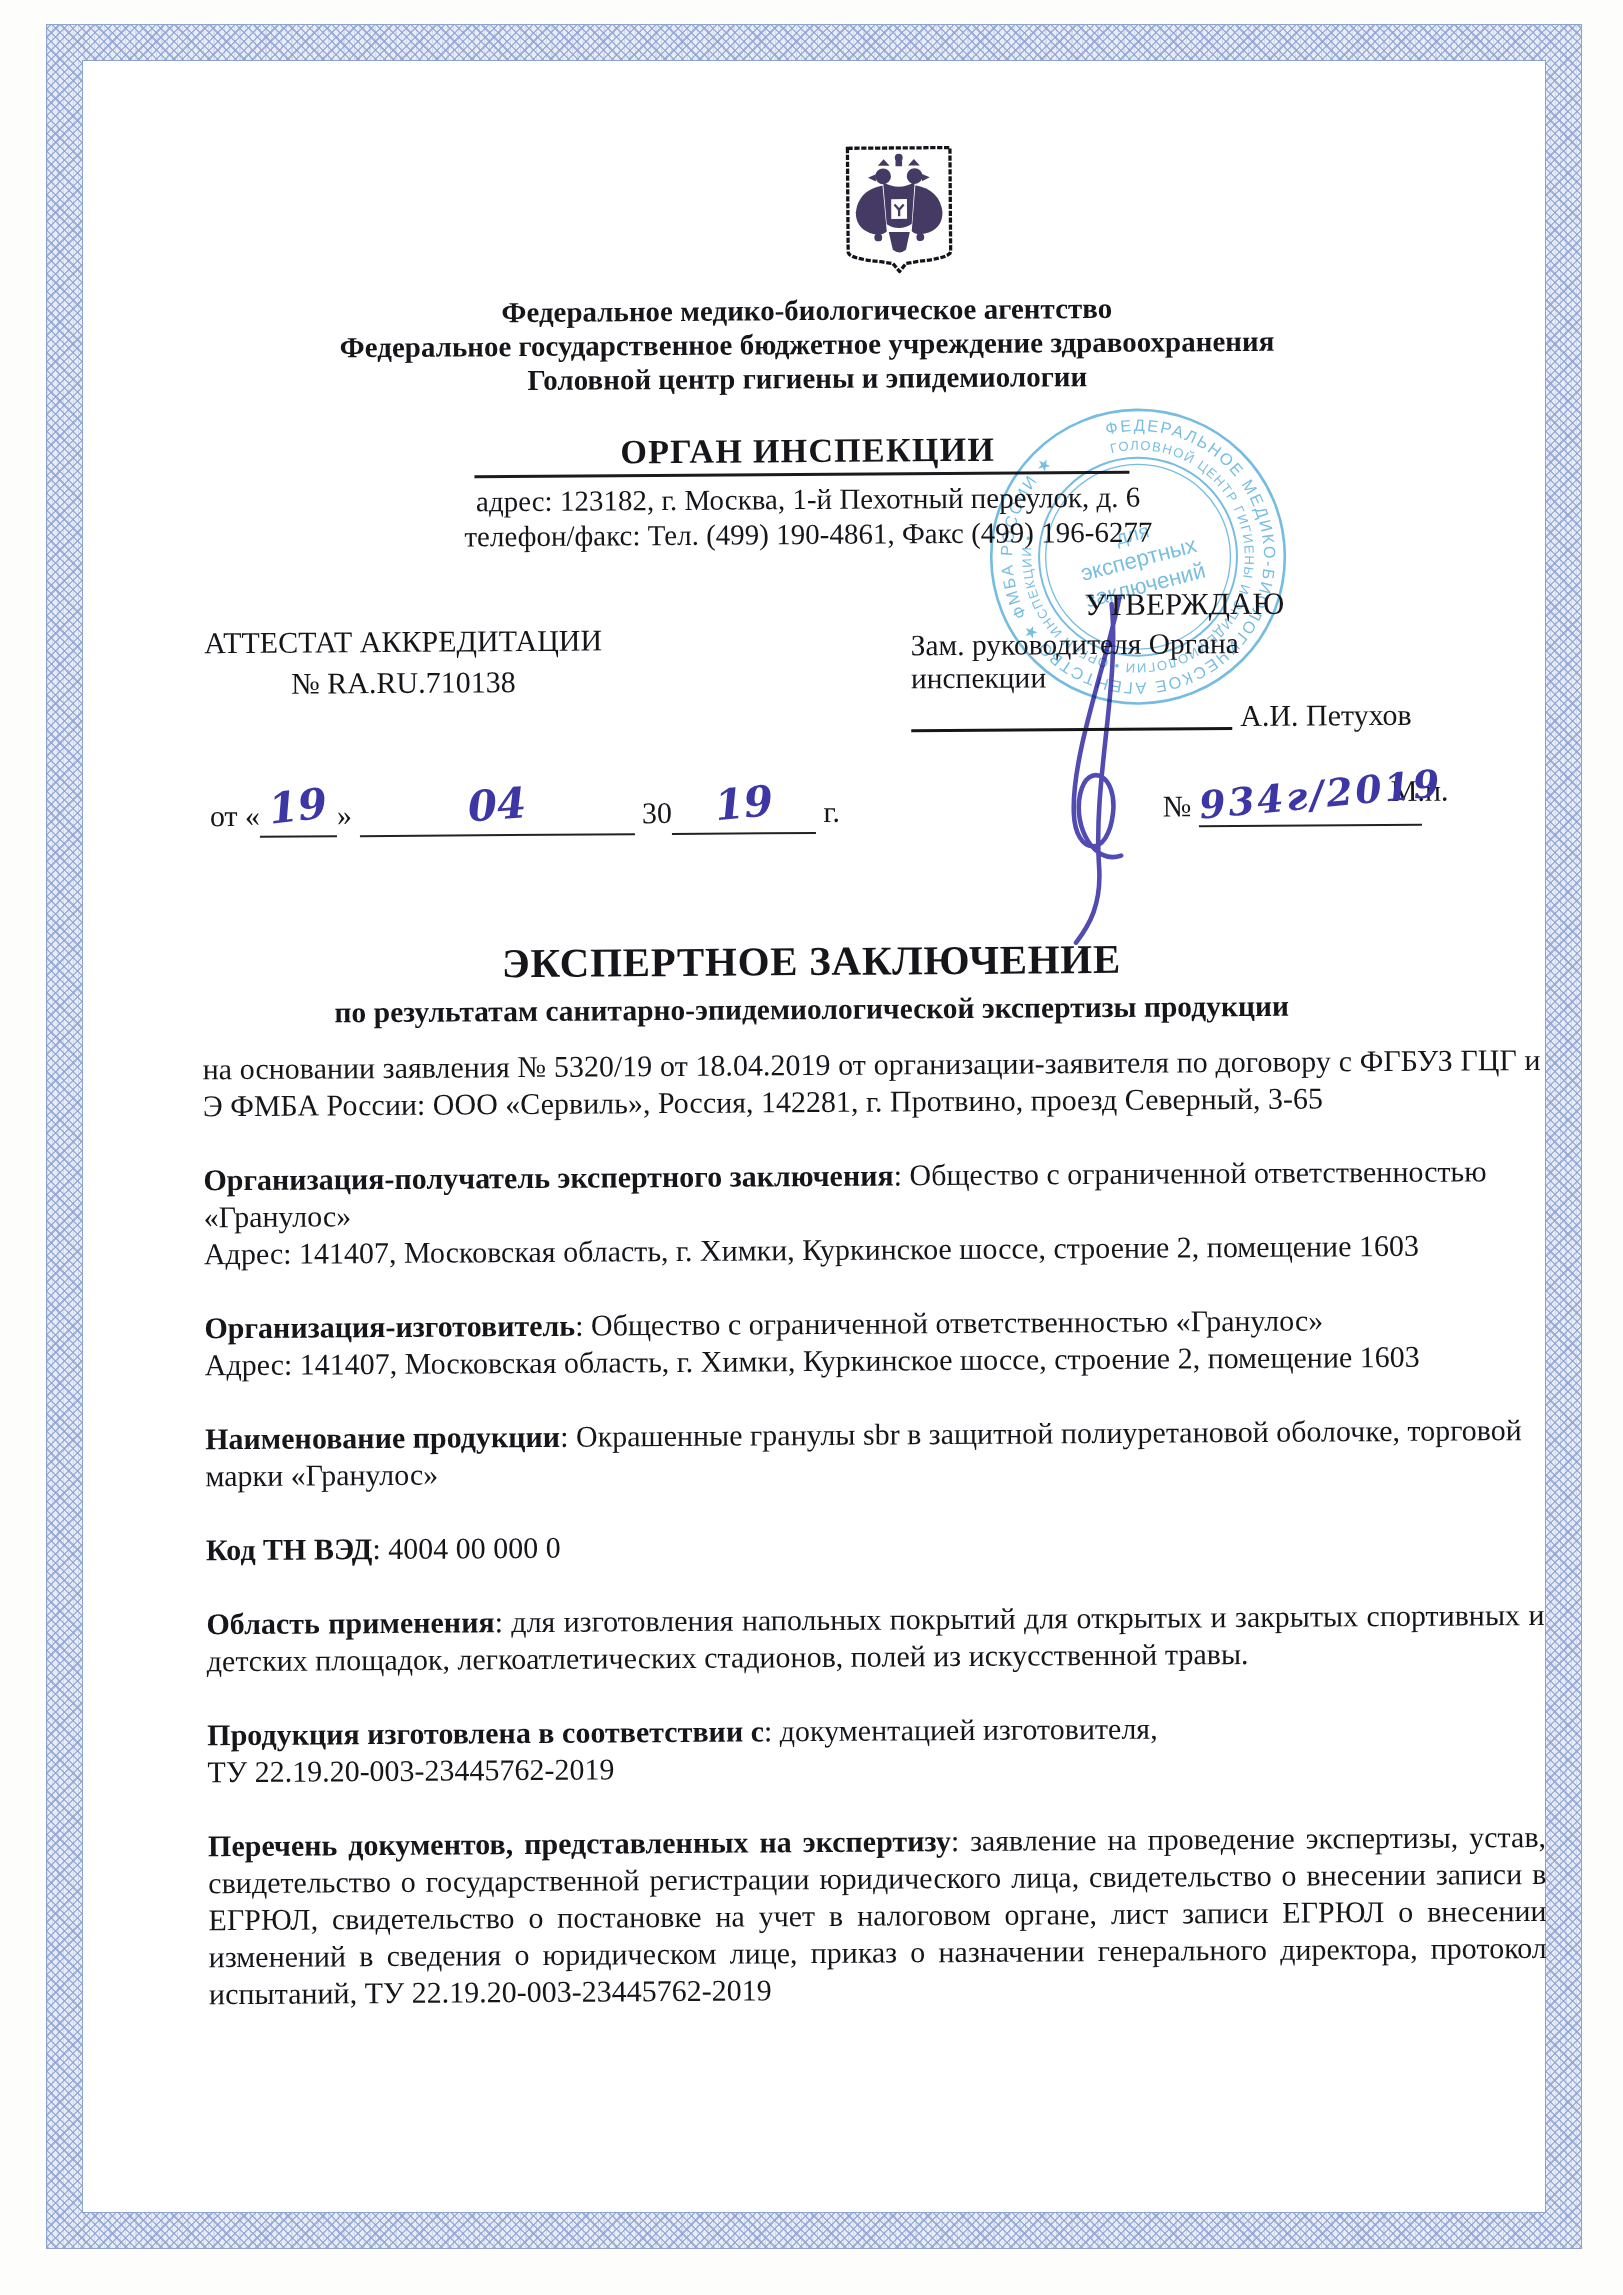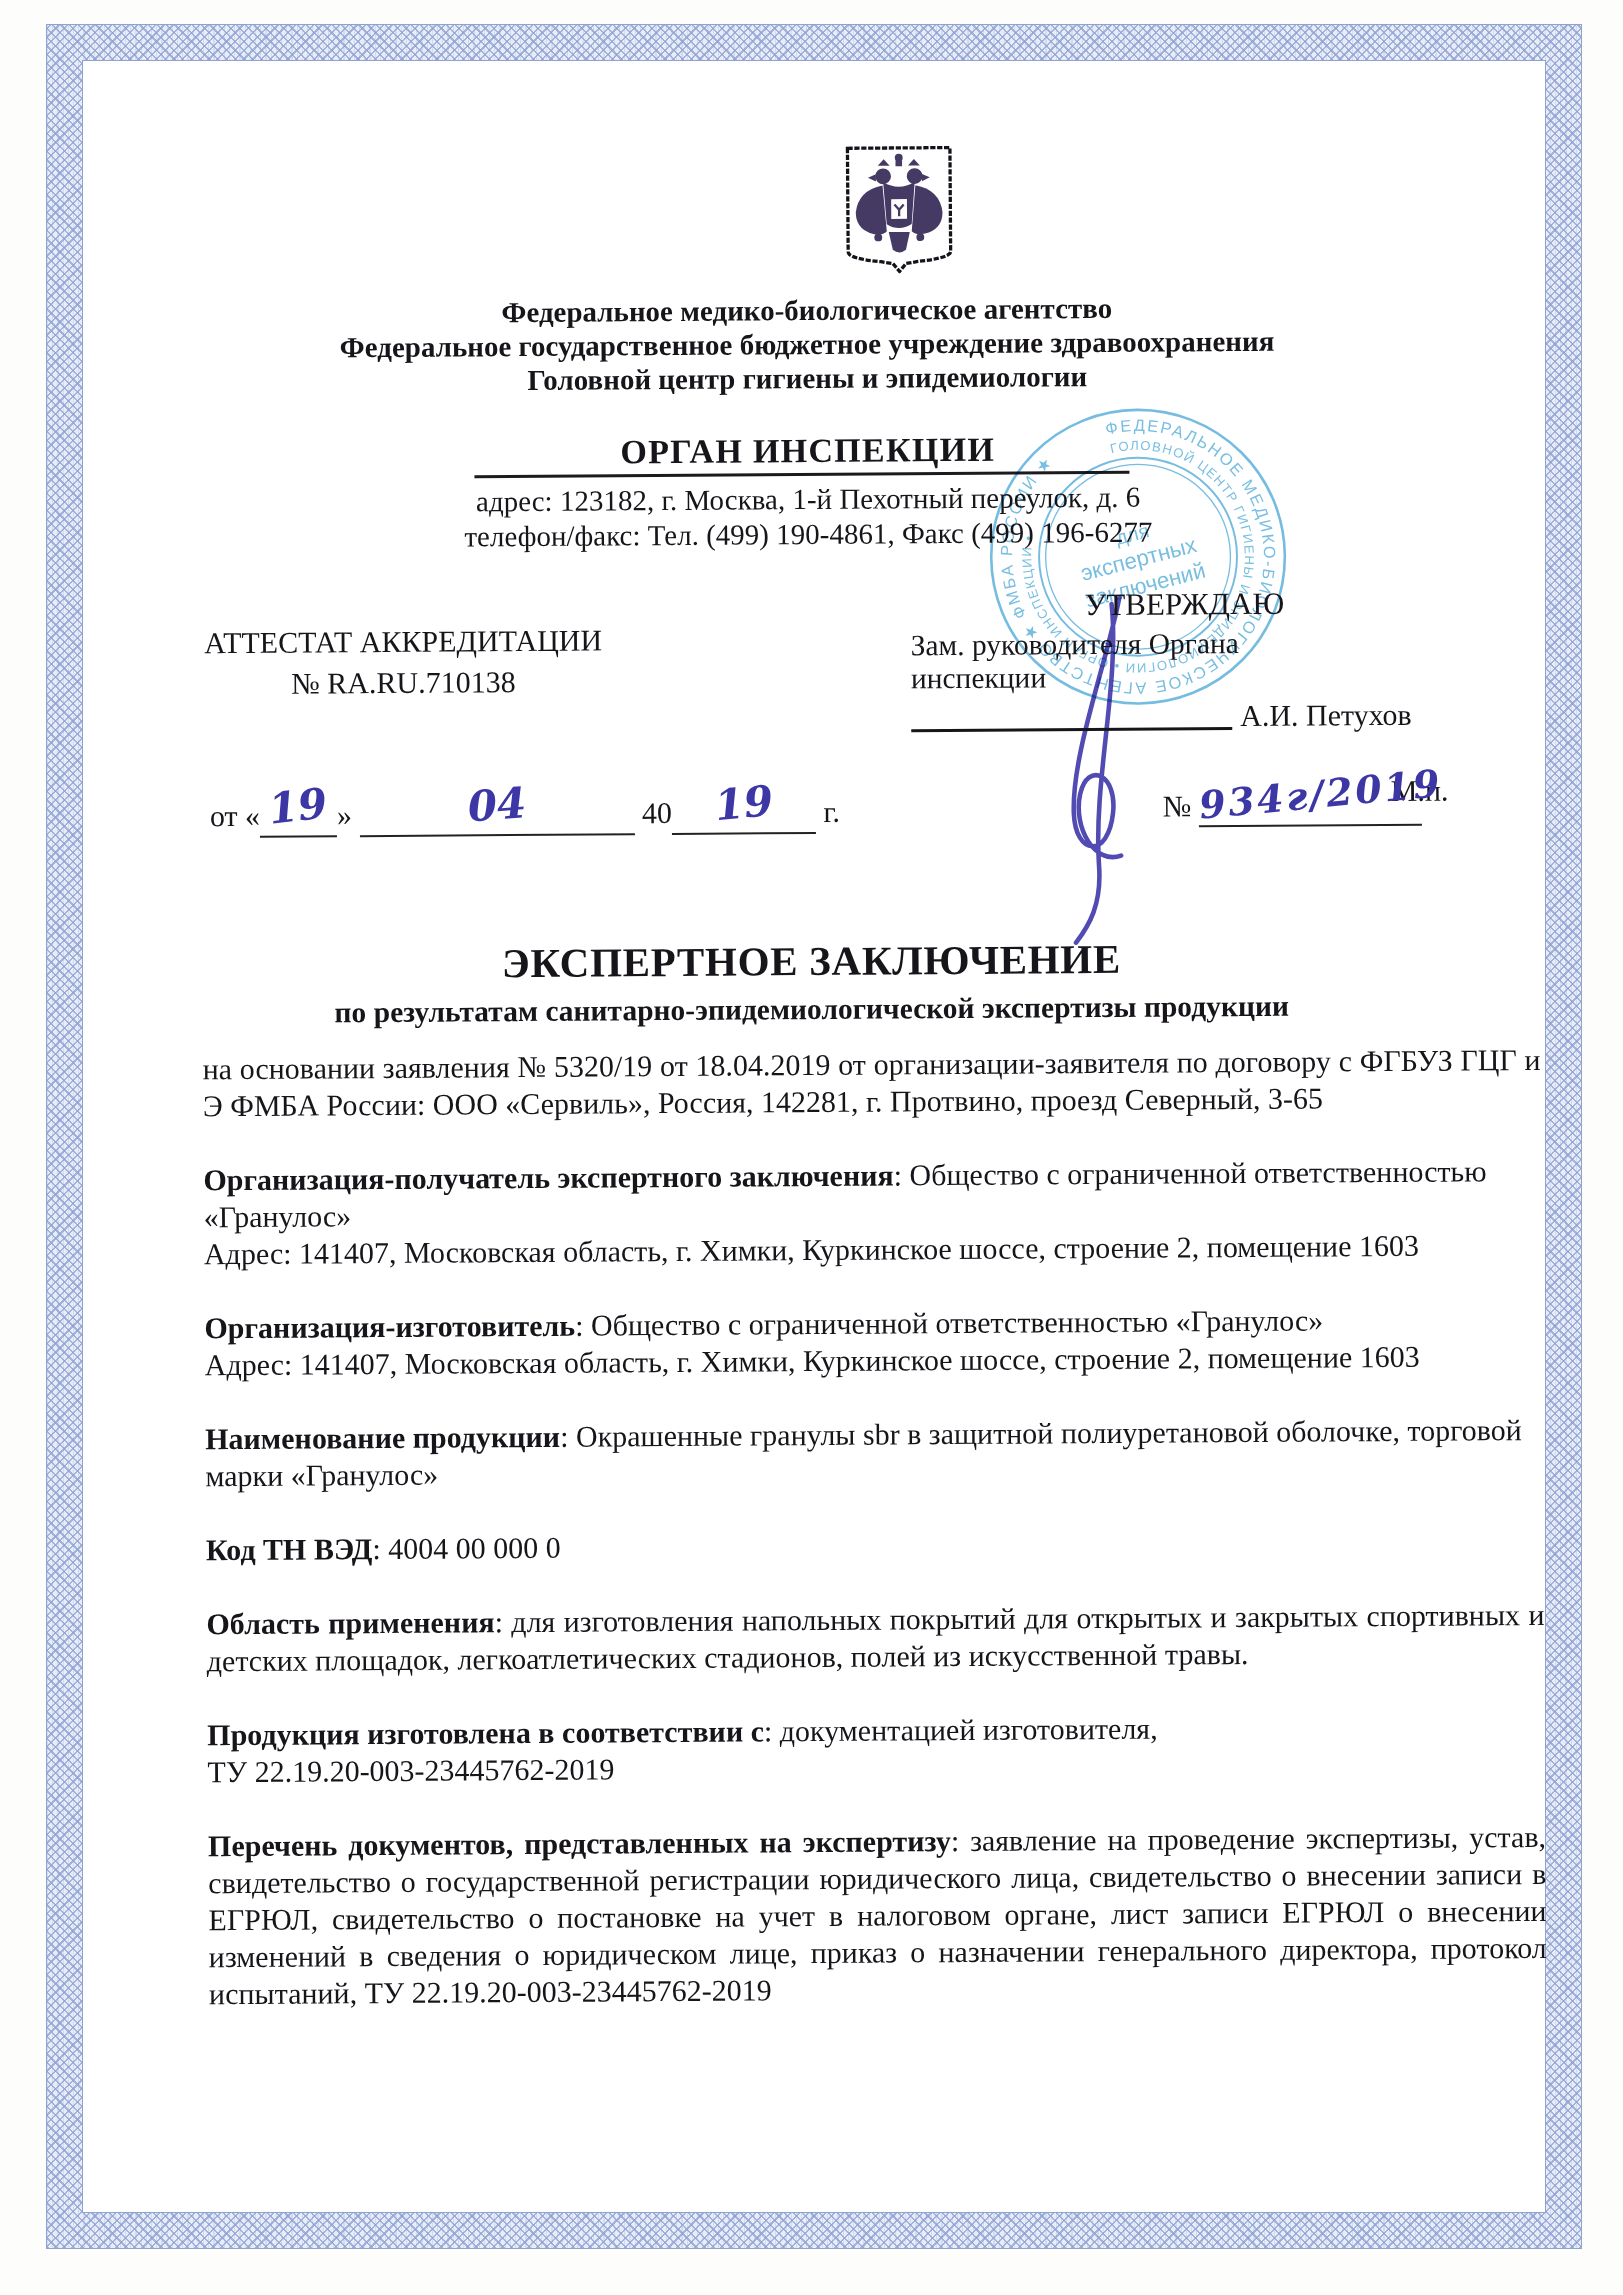--- a/index.html
+++ b/index.html
@@ -155,21 +155,21 @@
 
   <div class="approve-label abs">УТВЕРЖДАЮ</div>
   <div class="approve-position abs">Зам. руководителя Органа инспекции</div>
   <div class="sig-line abs"></div>
   <div class="approver-name abs">А.И. Петухов</div>
   <div class="seal-place abs">М.п.</div>
 
   <div class="dateline abs">
     <span>от «</span><span class="blank blank-day"><span class="hw hw-day">19</span></span><span>»</span>
     <span class="blank blank-month"><span class="hw hw-month">04</span></span>
-    <span>40</span><span class="blank blank-year"><span class="hw hw-year">19</span></span>
+    <span>30</span><span class="blank blank-year"><span class="hw hw-year">19</span></span>
     <span>г.</span>
   </div>
 
   <div class="numberline abs">
     <span>№</span>
     <span class="blank blank-number"><span class="hw hw-number">934г/2019</span></span>
   </div>
 
   <div class="doc-title abs center">ЭКСПЕРТНОЕ ЗАКЛЮЧЕНИЕ</div>
   <div class="doc-subtitle abs center">по результатам санитарно-эпидемиологической экспертизы продукции</div>

